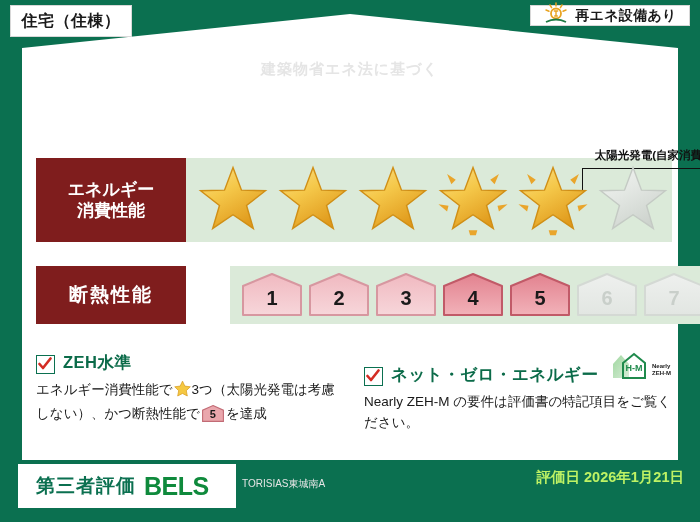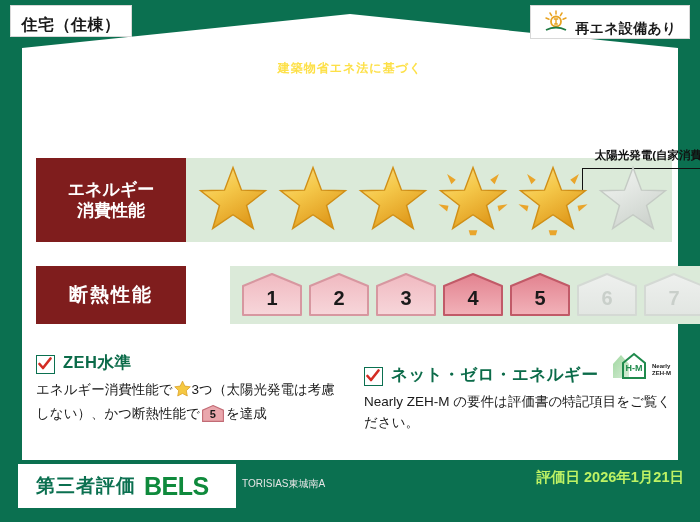--- a/index.html
+++ b/index.html
@@ -14,43 +14,43 @@
     overflow:hidden;
   }
   
   .white-panel{
     position:absolute;left:0;top:0;width:700px;height:522px;
     pointer-events:none;
   }
   
   .chip{
     position:absolute;background:#ffffff;
-    display:flex;align-items:flex-end;justify-content:center;
+    display:flex;align-items:center;justify-content:center;
     box-sizing:border-box;
   }
   #chip-dwelling{
     left:10px;top:5px;width:122px;height:32px;
     border:1px solid #d8d8d8;
   }
   #chip-dwelling .chip-text{
     font-size:16px;font-weight:bold;color:#1a1a1a;letter-spacing:.5px;
   }
   #chip-renew{
-    left:530px;top:5px;width:160px;height:34px;
+    left:530px;top:5px;width:160px;height:21px;
     border:1px solid #d8d8d8;gap:6px;
   }
   #chip-renew .chip-text{
     font-size:14px;font-weight:bold;color:#1a1a1a;letter-spacing:.3px;
   }
   
   #title-block{
     position:absolute;left:0;top:60px;width:700px;text-align:center;
   }
   #title-sub{
-    font-size:12px;font-weight:bold;color:#fde047;letter-spacing:1px;
+    font-size:15px;font-weight:bold;color:#e5e5e5;letter-spacing:1px;
     margin-bottom:4px;
   }
   #title-main{
     font-size:26px;font-weight:bold;color:#0b7050;letter-spacing:1px;
   }
   
   .metric-row{position:absolute;display:flex;align-items:stretch;}
   #row-energy{left:36px;top:158px;width:628px;height:84px;}
   #row-insul {left:36px;top:266px;width:628px;height:58px;gap:44px;}
   .metric-label{

